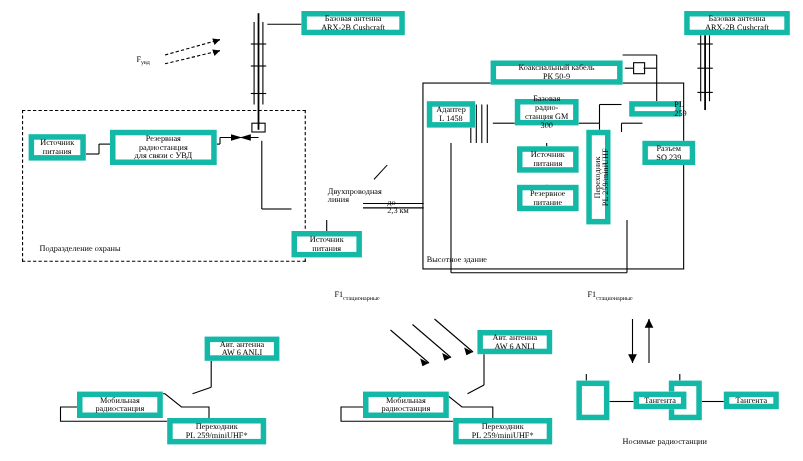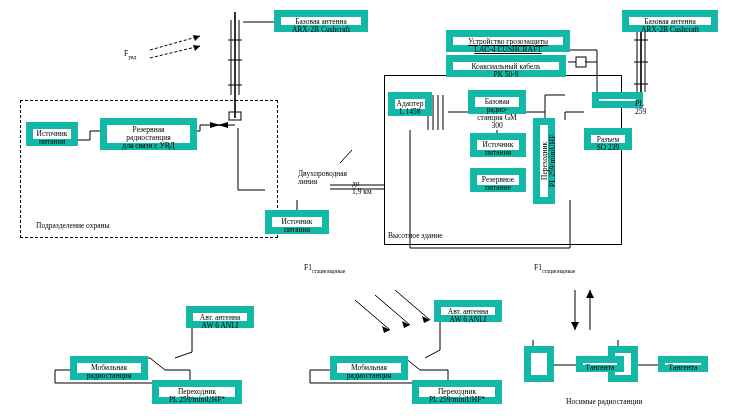--- a/index.html
+++ b/index.html
@@ -12,27 +12,28 @@
   }
   #stage{position:absolute;left:0;top:0;width:730px;height:419px;}
   .frame{
     position:absolute;
     border:1px solid #000;
     box-sizing:border-box;
     background:transparent;
   }
   .box{
     position:absolute;
-    border:7px solid #14b8a6;
+    border:5px solid #14b8a6;
     box-sizing:border-box;
     background:#fff;
     text-align:center;
     line-height:1.05;
     font-size:7.5px;
     display:flex;
+    align-items:center;
     justify-content:center;
     padding:1px;
   }
   .box span{display:block;width:100%;white-space:pre-line;}
   .lbl{
     position:absolute;
     font-size:7.5px;
     line-height:1.05;
     white-space:pre-line;
     color:#000;
@@ -166,31 +167,27 @@
   <div class="box" style="left:274px;top:10px;width:94px;height:22px;">
     <span>Базовая антенна
 ARX-2B Cushcraft</span>
   </div>
 
   <div class="box" style="left:622px;top:10px;width:96px;height:22px;">
     <span>Базовая антенна
 ARX-2B Cushcraft</span>
   </div>
 
-  <div class="box" style="left:446px;top:30px;width:124px;height:22px;">
-    <span class="lbl-u">Устройство грозозащиты
-LAC-4 CUSHCRAFT</span>
-  </div>
 
   <div class="box" style="left:446px;top:55px;width:120px;height:22px;">
     <span>Коаксиальный кабель
 РК 50-9</span>
   </div>
 
-  <div class="box" style="left:592px;top:92px;width:44px;height:14px;padding-left:36px;">
+  <div class="box" style="left:572px;top:92px;width:44px;height:14px;padding-left:36px;">
     <span>PL 259</span>
   </div>
 
   <div class="box" style="left:584px;top:128px;width:48px;height:22px;">
     <span>Разъем
 SO 239</span>
   </div>
 
   <div class="box" style="left:388px;top:92px;width:44px;height:24px;">
     <span>Адаптер
@@ -232,21 +229,21 @@
   <div class="box" style="left:265px;top:210px;width:64px;height:24px;">
     <span>Источник
 питания</span>
   </div>
 
   <div class="lbl" style="left:36px;top:222px;">Подразделение охраны</div>
   <div class="lbl" style="left:388px;top:232px;">Высотное здание</div>
   <div class="lbl" style="left:298px;top:142px;margin-top:28px;">Двухпроводная
 линия</div>
   <div class="lbl" style="left:352px;top:180px;">до
-1,9 км</div>
+2,3 км</div>
 
   <div class="lbl" style="left:124px;top:42px;">
     <span>F</span><span class="sub">увд</span>
   </div>
 
   <div class="lbl" style="left:304px;top:256px;">
     <span>F1</span><span class="sub">стационарные</span>
   </div>
 
   <div class="lbl" style="left:534px;top:256px;">

